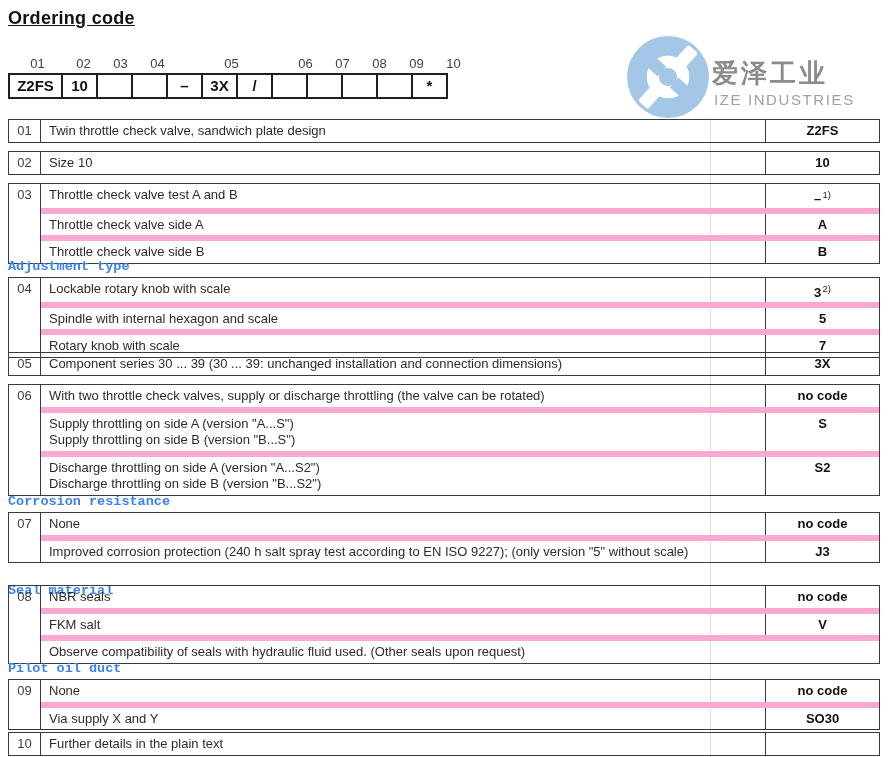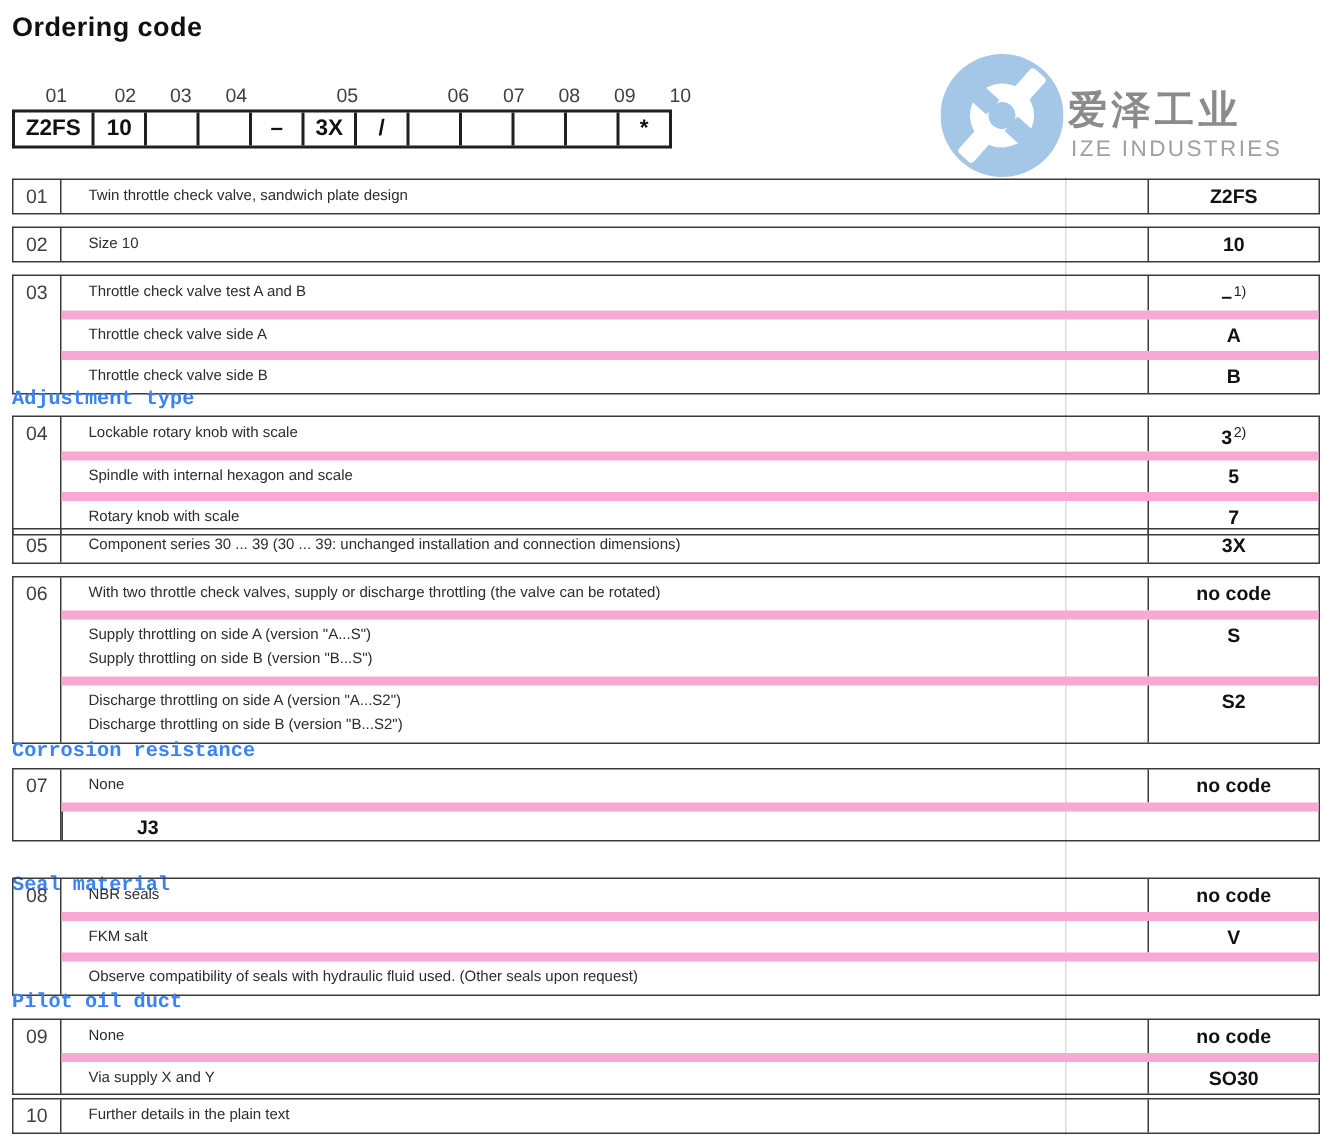--- a/index.html
+++ b/index.html
@@ -1,19 +1,19 @@
 <!DOCTYPE html>
 <html><head>
 <meta charset="utf-8">
 <style>
   html,body{margin:0;padding:0;background:#fff;}
   body{font-family:"Liberation Sans",sans-serif;color:#1a1a1a;}
   .page{position:relative;width:888px;height:757px;background:#fff;overflow:hidden;}
 
-  .title{position:absolute;left:8px;top:8px;font-size:18px;font-weight:bold;letter-spacing:.3px;color:#111;}
+  .title{position:absolute;left:8px;top:8px;font-size:18px;font-weight:bold;letter-spacing:.3px;color:#111;text-decoration:underline;}
 
   
   .boxes-headers{position:absolute;left:10px;top:56px;display:flex;}
   .bh{font-size:13px;color:#3f3f3f;text-align:center;height:15px;line-height:15px;}
   .bh.w0{width:55px}.bh.w{width:37px}
   .boxes{position:absolute;left:8px;top:73px;display:flex;border:2px solid #1f1f1f;background:#fff;}
   .bc{border-right:2px solid #1f1f1f;height:22px;line-height:22px;text-align:center;font-weight:bold;font-size:15px;color:#111;}
   .bc:last-child{border-right:none;}
   .bc.w0{width:51px}.bc.w{width:33px}
 
@@ -24,21 +24,21 @@
   .logo-circle{position:absolute;left:627px;top:36px;width:82px;height:82px;}
   .logo-cn{position:absolute;left:712px;top:56px;font-size:26px;font-weight:bold;color:#8b8b8b;letter-spacing:3px;}
   .logo-en{position:absolute;left:714px;top:91px;font-size:15px;color:#9f9f9f;letter-spacing:1.6px;}
 
   
   .block{position:absolute;left:8px;width:870px;display:flex;border:1px solid #3a3a3a;background:transparent;}
   .numcol{width:31px;border-right:1px solid #3a3a3a;text-align:center;font-size:13px;color:#3f3f3f;padding-top:3px;flex:none;}
   .rows{flex:1;display:flex;flex-direction:column;min-width:0;}
   .row{display:flex;}
   .row + .row{border-top:6px solid #f9a8d4;}
-  .desc{flex:1;font-size:10px;color:#2c2c2c;padding:3px 8px 2px 8px;line-height:16.5px;white-space:pre-line;margin-left:10px;}
+  .desc{flex:1;font-size:13px;color:#2c2c2c;padding:3px 8px 2px 8px;line-height:16.5px;white-space:pre-line;}
   .code{width:113px;flex:none;border-left:1px solid #3a3a3a;text-align:center;font-weight:bold;font-size:13px;color:#111;padding-top:3px;line-height:16.5px;}
   .code sup{font-size:9.5px;font-weight:normal;color:#222;}
   .section{position:absolute;left:8px;font-size:13.5px;font-weight:bold;color:#3b82f6;font-family:Liberation Mono, monospace;}
 
   
   #b0{top:119px}#b1{top:151px}#b2{top:183px}
   #s-adj{top:259px}#b3{top:277px}#b4{top:352px}#b5{top:384px}
   #s-cor{top:494px}#b6{top:512px}
   #s-seal{top:583px}#b7{top:585px}
   #s-pilot{top:661px}#b8{top:679px}#b9{top:732px}
@@ -189,20 +189,21 @@
   <div class="section" id="s-cor">Corrosion resistance</div>
 
   <div class="block" id="b6">
     <div class="numcol">07</div>
     <div class="rows">
       <div class="row">
         <div class="desc">None</div>
         <div class="code"><span>no code</span></div>
       </div>
       <div class="row">
+        <div class="desc">Improved corrosion protection (240 h salt spray test according to EN ISO 9227); (only version "5" without scale)</div>
         <div class="code"><span>J3</span></div>
       </div>
     </div>
   </div>
 
   <div class="section" id="s-seal">Seal material</div>
 
   <div class="block" id="b7">
     <div class="numcol">08</div>
     <div class="rows">

